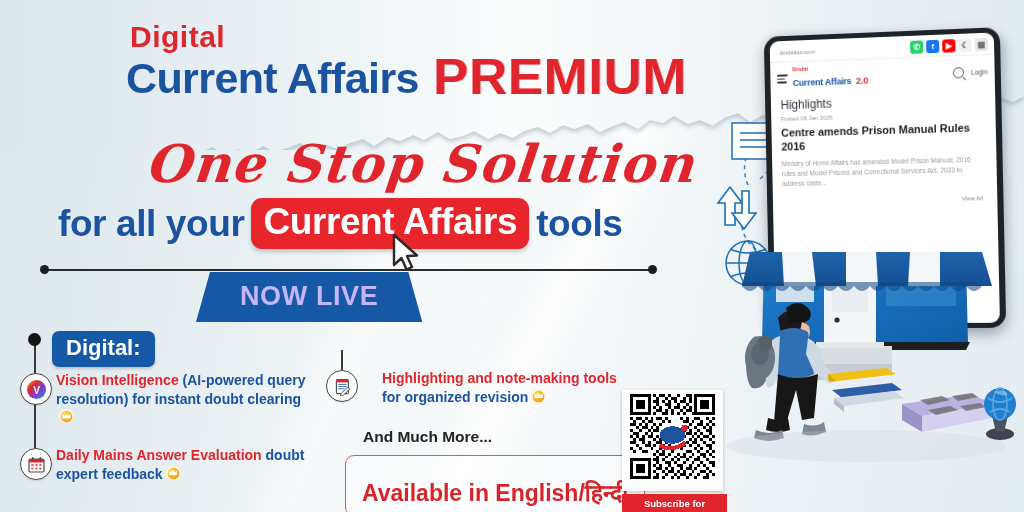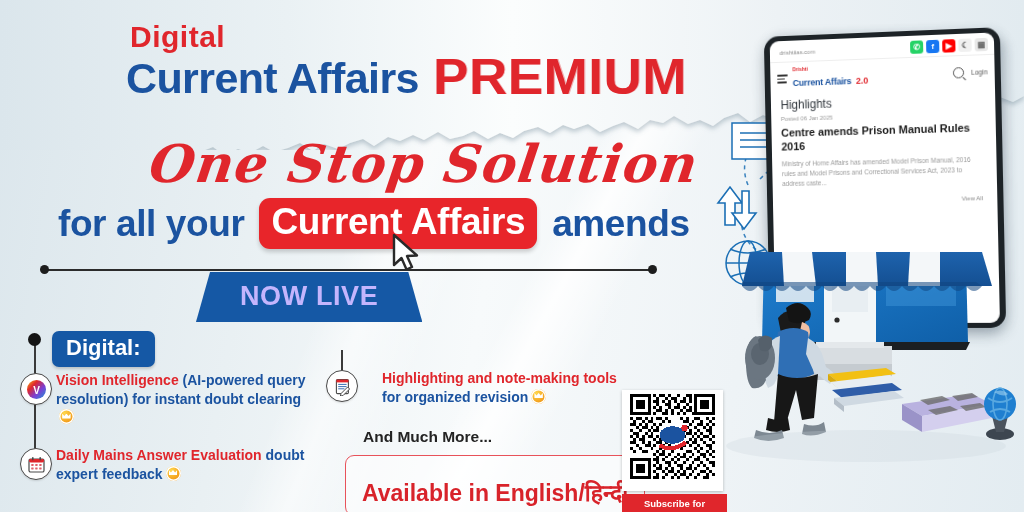--- a/index.html
+++ b/index.html
@@ -38,21 +38,21 @@
 
   
   .script{
     position:absolute;left:150px;top:133px;z-index:6;
     font-family:"DejaVu Serif", serif;font-style:italic;font-weight:700;
     font-size:52px;color:#e0262c;letter-spacing:1px;
     transform:skewX(-8deg);
   }
   .line2{
     position:absolute;left:58px;top:198px;z-index:6;
-    display:flex;align-items:center;gap:8px;
+    display:flex;align-items:center;gap:0;
     font-size:37px;font-weight:700;color:#1b53a0;letter-spacing:-.4px;
   }
   .pill{
     background:#e8252a;color:#fff;border-radius:11px;
     padding:3px 12px 6px 12px;margin:0 7px;
     box-shadow:0 3px 4px rgba(0,0,0,.18);
     font-size:37px;font-weight:700;
   }
   .cursor{position:absolute;left:390px;top:232px;z-index:9;}
 
@@ -185,21 +185,21 @@
       <span class="hdr-ca">Current Affairs</span>
       <span class="hdr-prem">PREMIUM</span>
     </div>
   </div>
 
   <div class="script">One Stop Solution</div>
 
   <div class="line2">
     <span>for all your</span>
     <span class="pill">Current Affairs</span>
-    <span>amends</span>
+    <span>tools</span>
   </div>
 
   <svg class="cursor" width="34" height="42" viewBox="0 0 34 42">
     <path d="M4,3 L4,33 L11.5,26 L16.5,37.5 L22,35 L17,24 L27,23.5 Z" fill="#ffffff" stroke="#2a2a2a" stroke-width="2.4" stroke-linejoin="round"></path>
   </svg>
 
   <div class="liveline"></div>
   <div class="dot l"></div>
   <div class="dot r"></div>
   <div class="nowlive">NOW LIVE</div>

